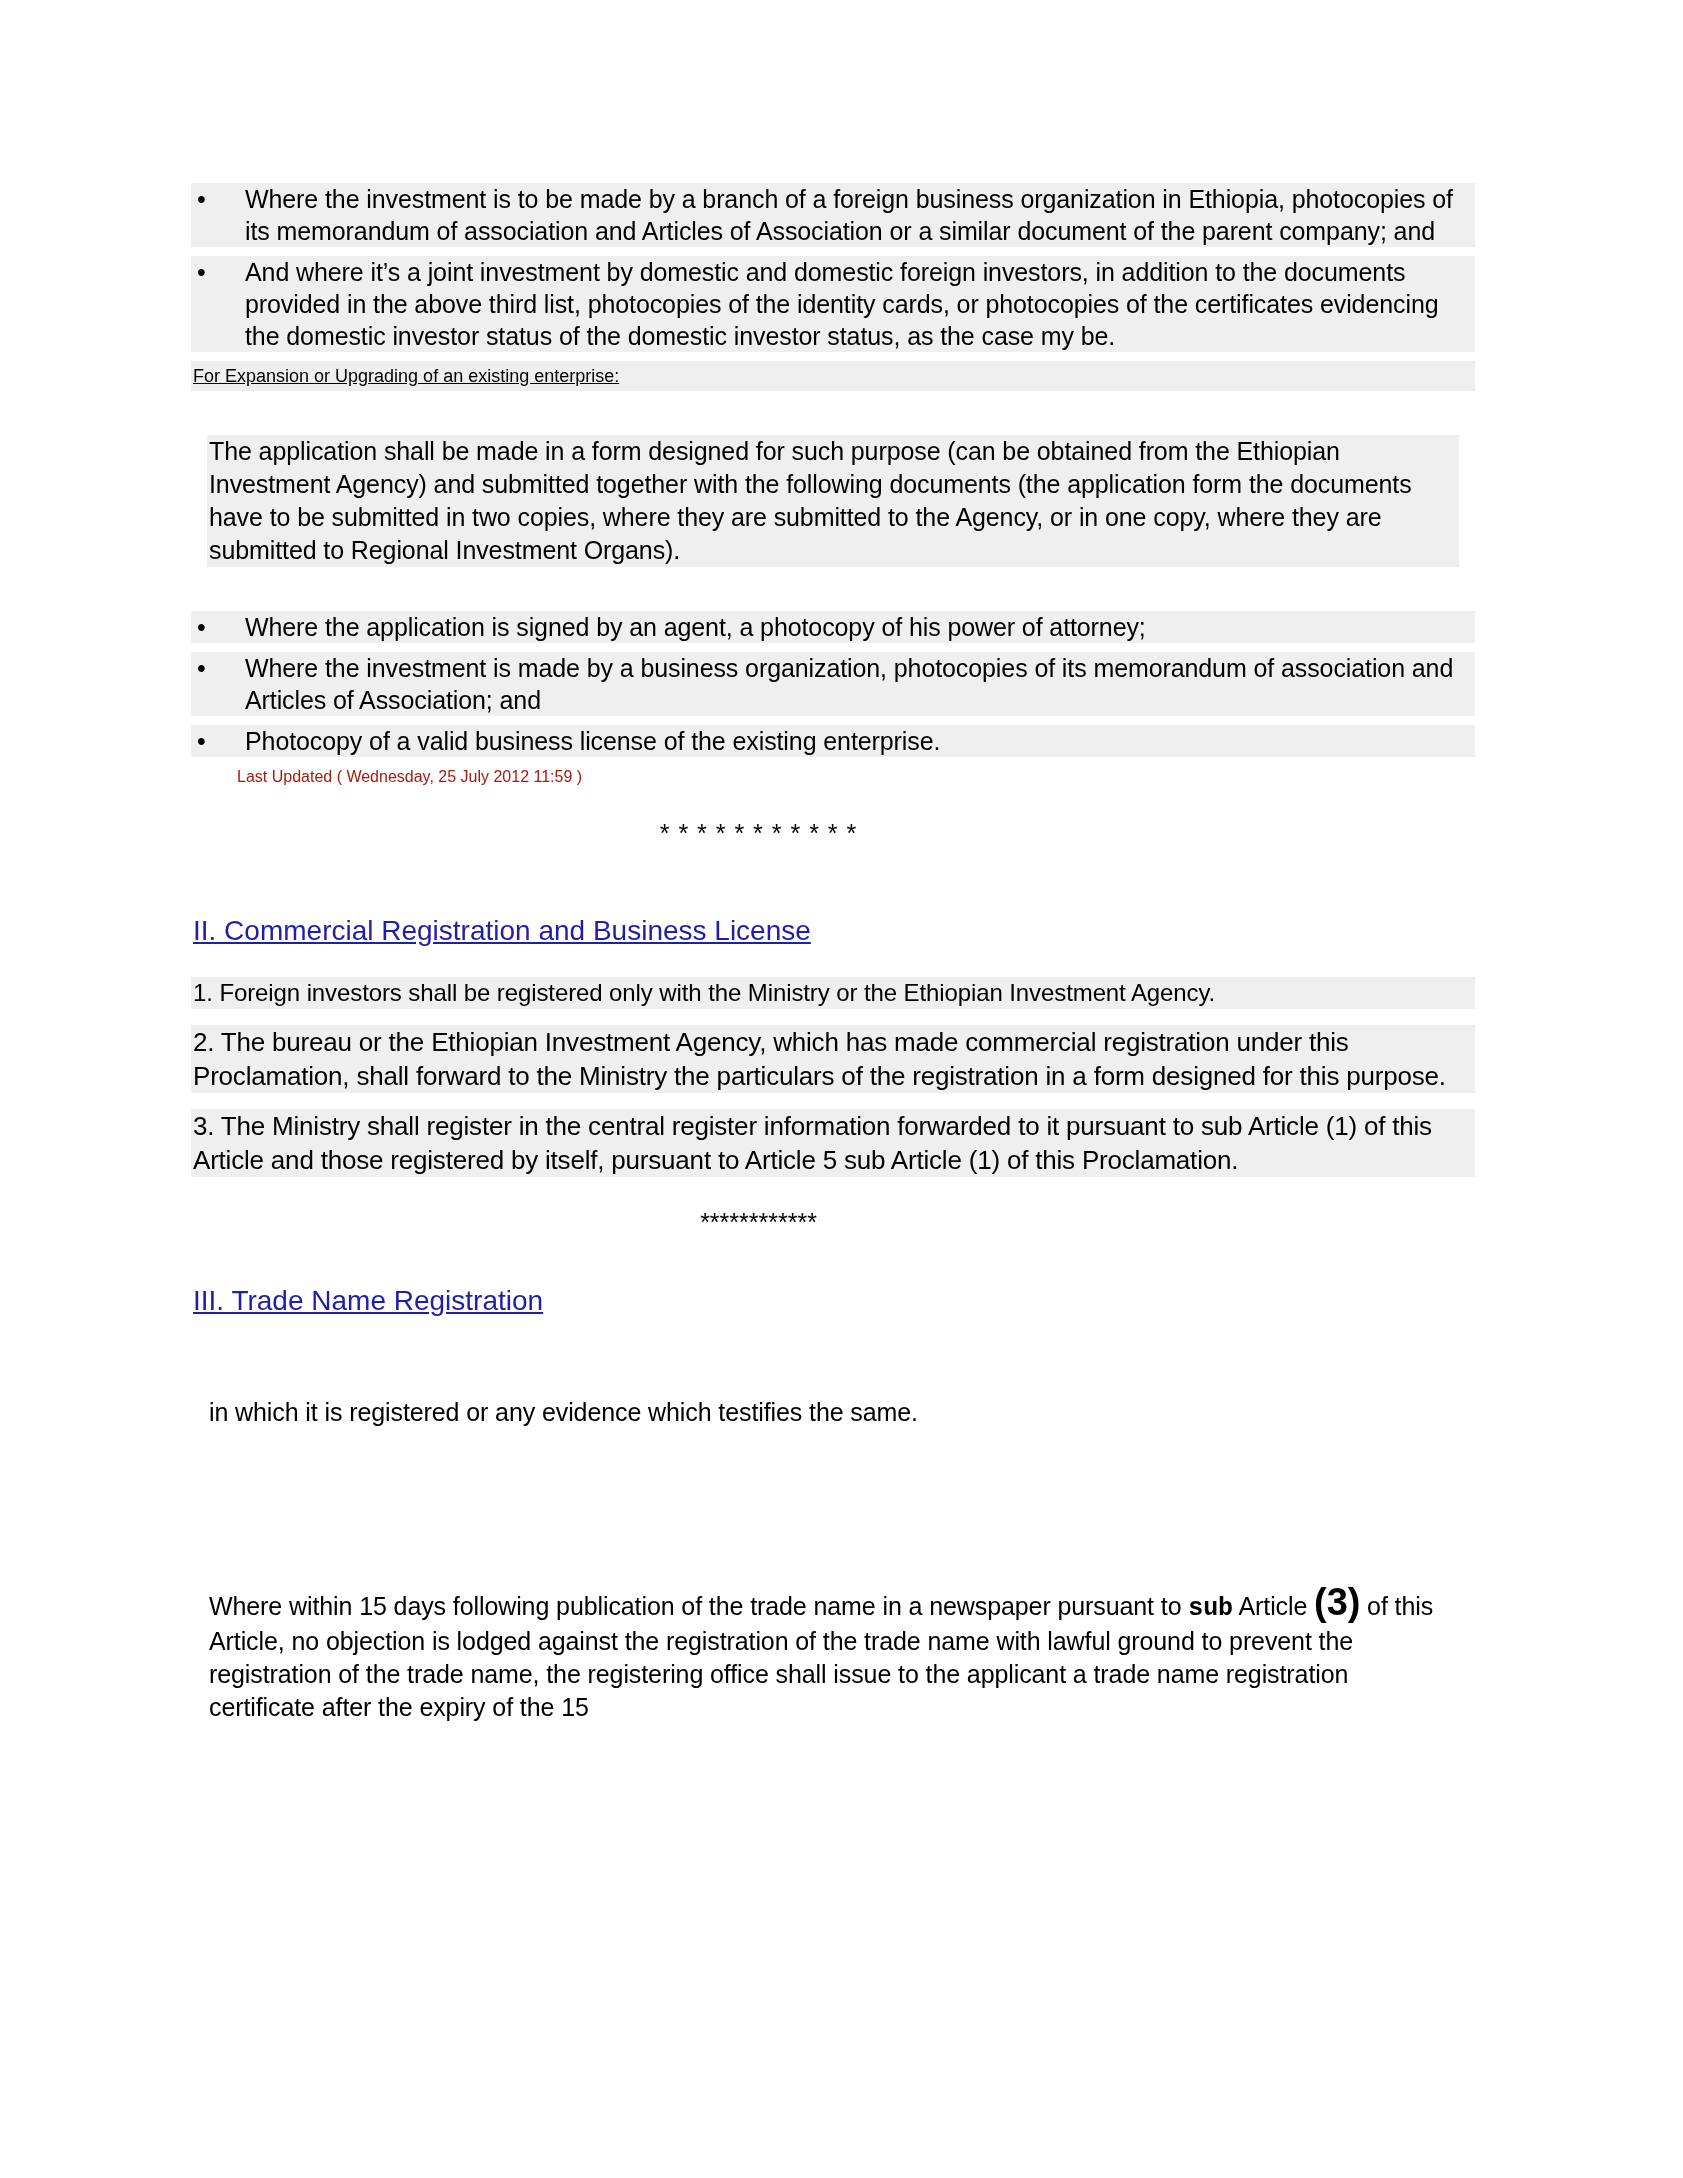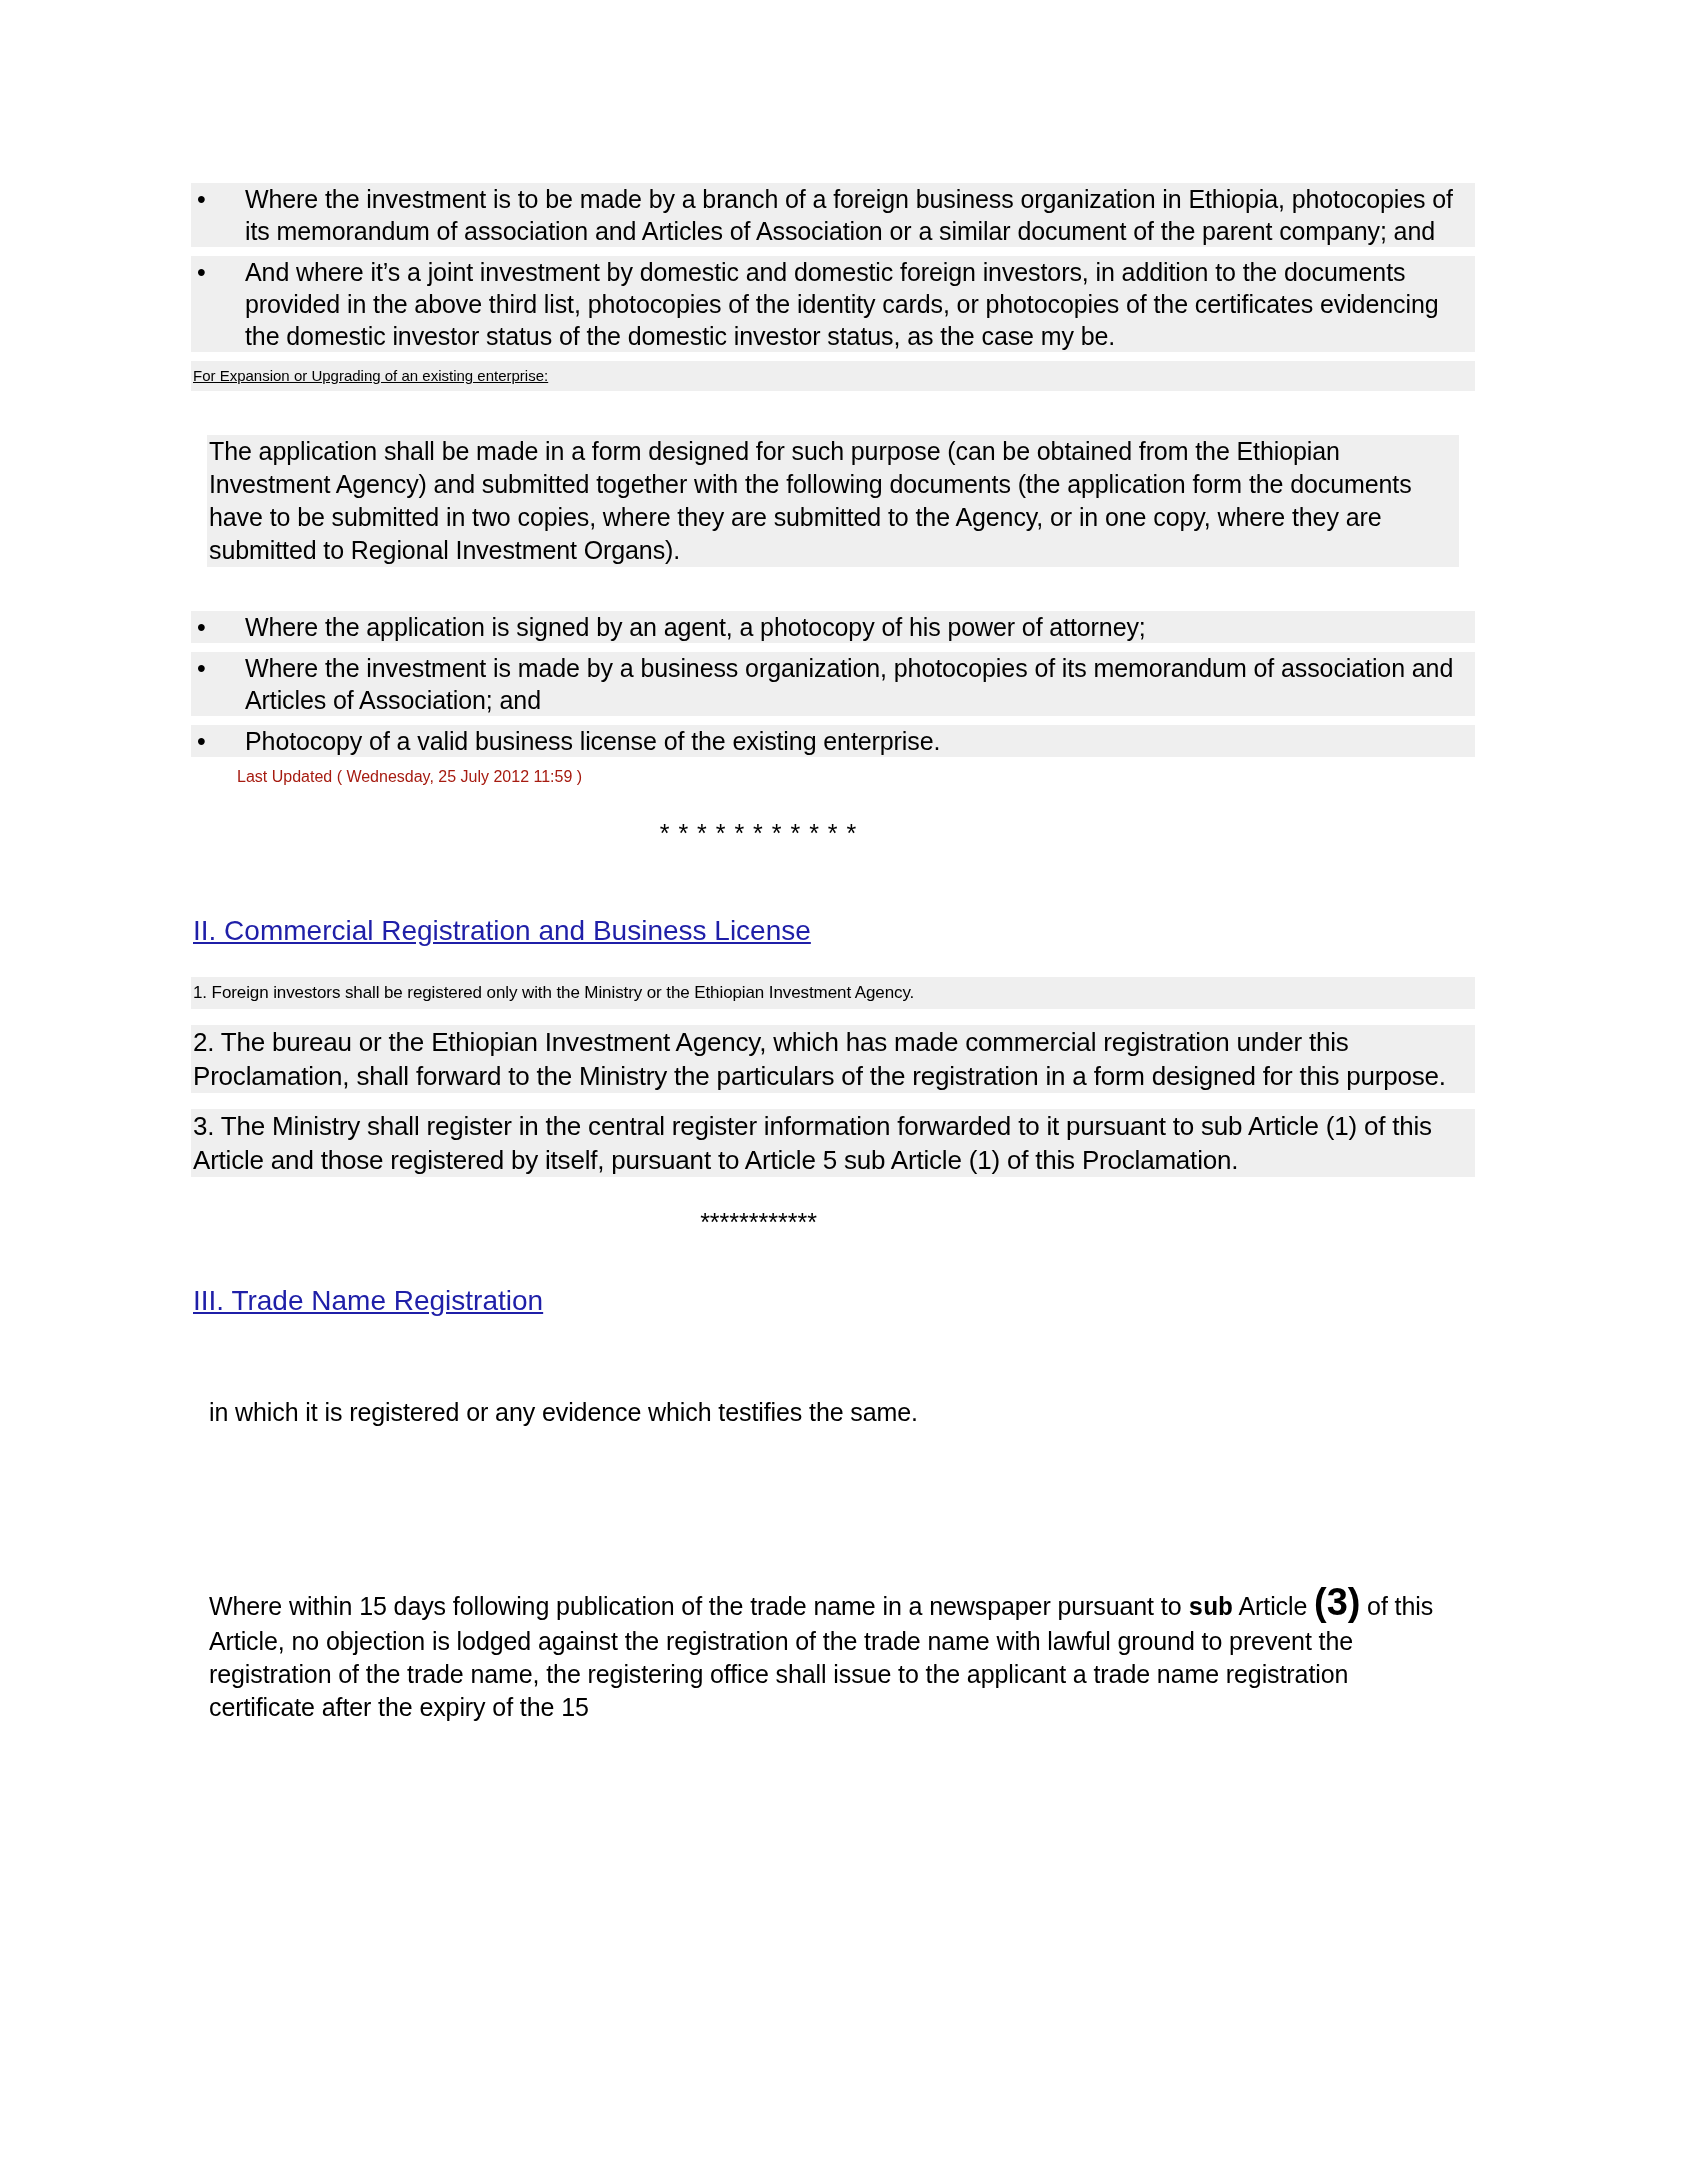--- a/index.html
+++ b/index.html
@@ -51,21 +51,21 @@
     line-height: 32px;
   }
   .gap-sm { height: 9px; }
   .gap-md { height: 16px; }
   .gap-lg { height: 28px; }
   .gap-xl { height: 44px; }
   .gap-xxl { height: 63px; }
 
   
   .subheading {
-    font-size: 15px;
+    font-size: 18px;
     line-height: 30px;
     text-decoration: underline;
     display: block;
     padding-left: 2px;
   }
 
   
   .para {
     font-size: 25px;
     line-height: 33px;
@@ -104,21 +104,21 @@
     color: #1f1fa8;
     font-size: 28px;
     line-height: 36px;
     text-decoration: underline;
     display: inline-block;
     padding-left: 2px;
   }
 
   
   .num-item-small {
-    font-size: 17px;
+    font-size: 24px;
     line-height: 32px;
     padding-left: 2px;
     letter-spacing: -0.1px;
   }
   .num-item {
     font-size: 26px;
     line-height: 34px;
     padding-left: 2px;
     letter-spacing: -0.2px;
   }

